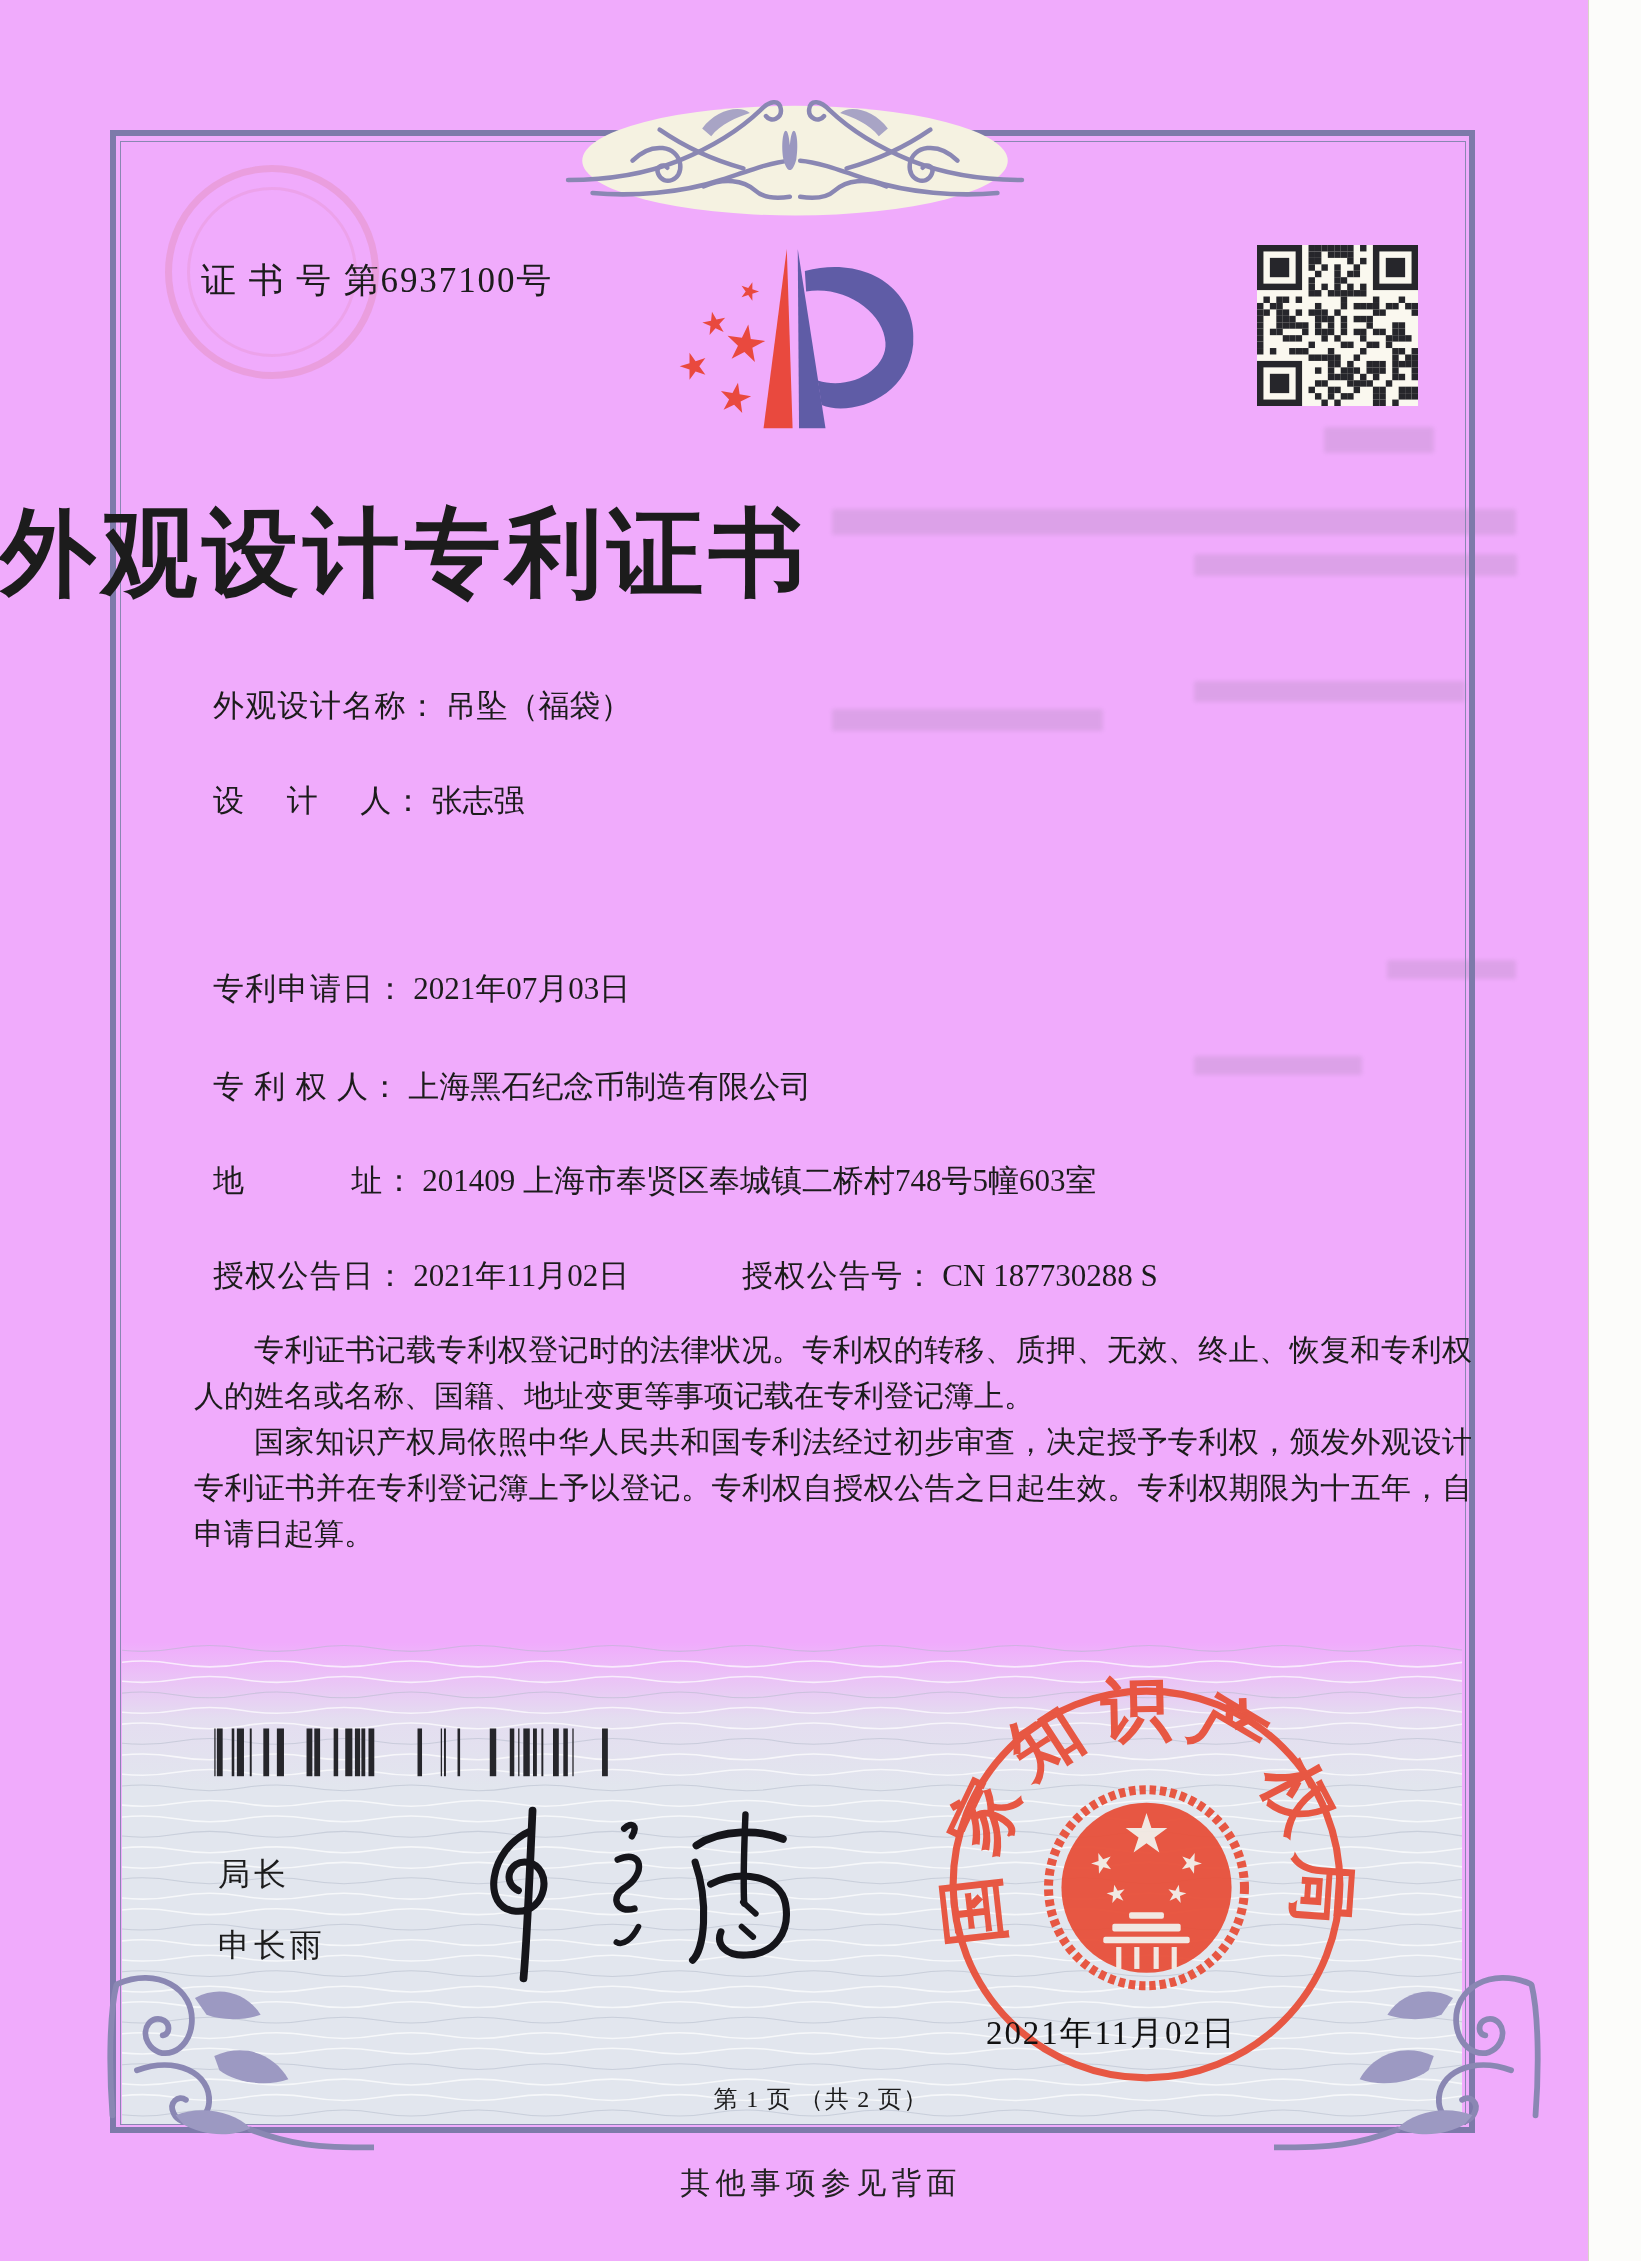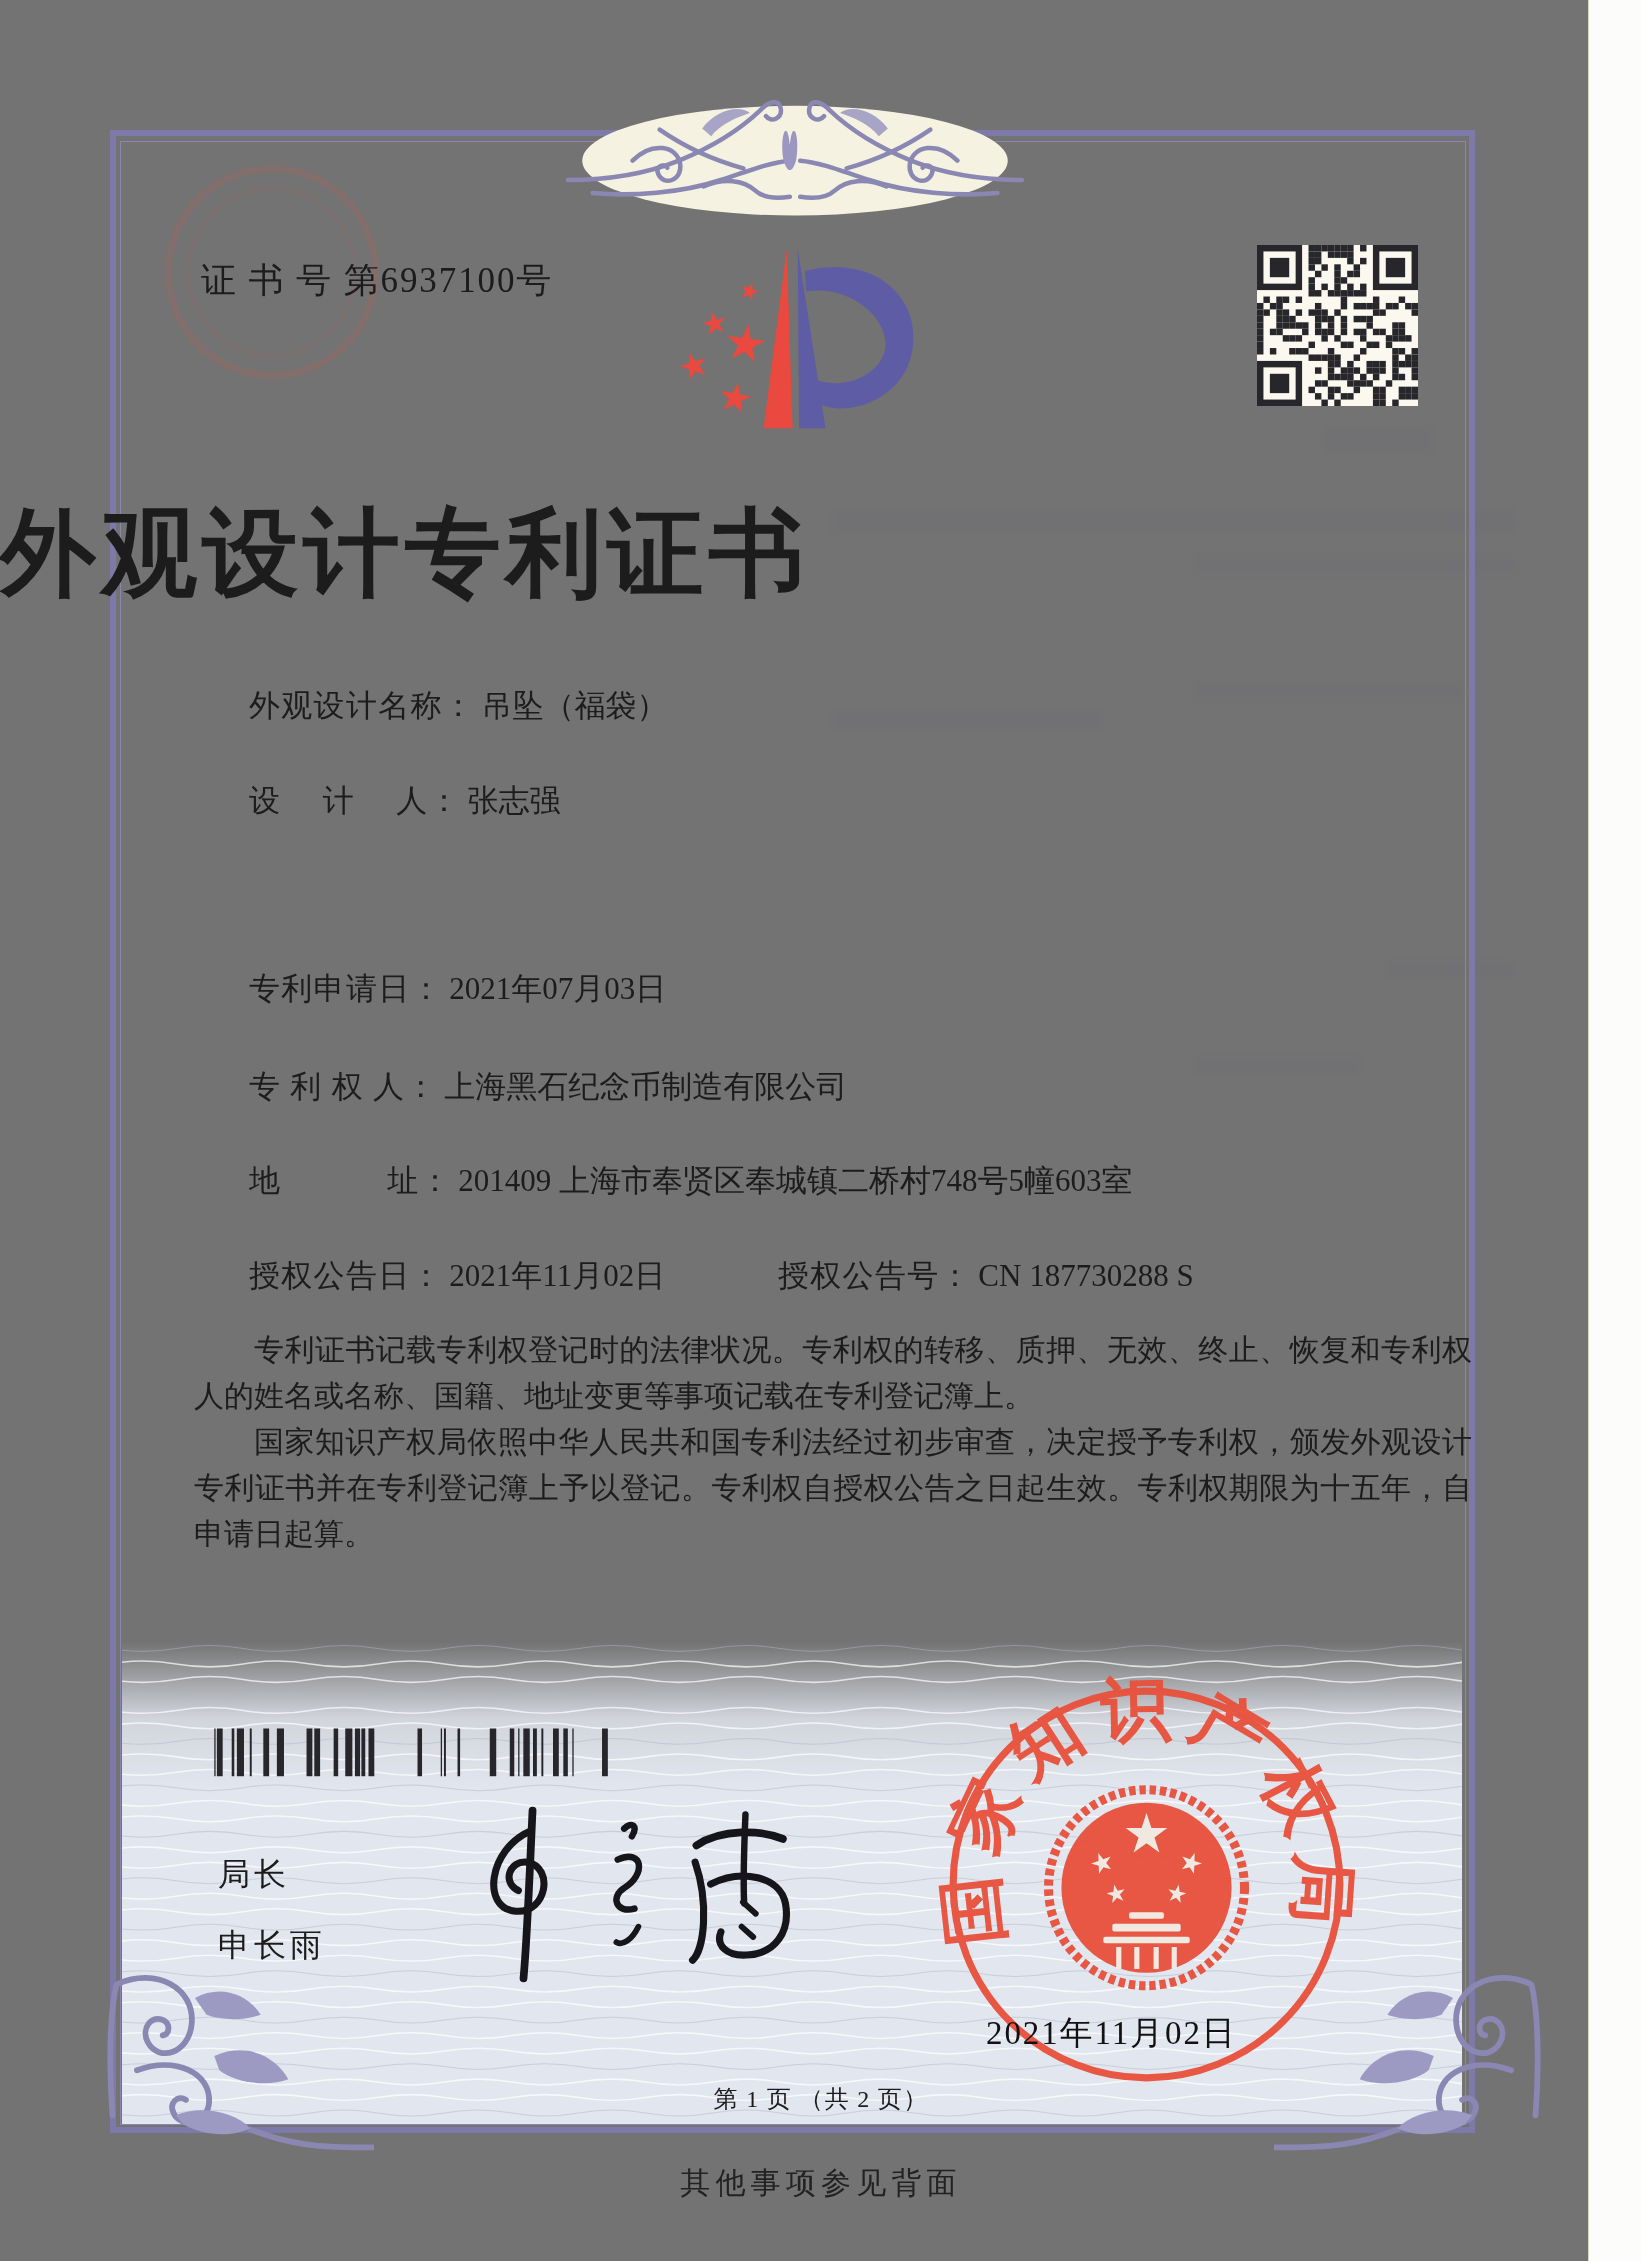--- a/index.html
+++ b/index.html
@@ -1,36 +1,36 @@
 <!DOCTYPE html>
 <html style="font-size:10.3px"><head>
 <meta charset="utf-8">
 <style>
   html,body{margin:0;padding:0;background:#e9e7dc;}
-  .page{position:relative;width:1642px;height:2261px;background:#737373;overflow:hidden;
+  .page{position:relative;width:1642px;height:2261px;background:#f0abfc;overflow:hidden;
         font-family:"Liberation Serif","DejaVu Serif",serif;color:#1c1c1c;}
   .scan-edge{position:absolute;right:0;top:0;width:53px;height:100%;background:#fcfcfa;border-left:1.3px solid #d8d5c6;}
 
   
   .frame-outer{position:absolute;left:110px;top:130px;width:1353px;height:1991px;border:6.5px solid #7d7aaa;}
   .frame-inner{position:absolute;left:120px;top:141px;width:1344px;height:1982px;border:1.9px solid #8987b2;}
 
   
   .bleed{position:absolute;background:#6a6a74;opacity:.14;filter:blur(1.9px);border-radius:2.6px;}
   .bleed-stamp{position:absolute;left:165px;top:165px;width:200px;height:200px;border:7.7px solid rgba(208,92,78,.17);
                border-radius:50%;}
   .bleed-stamp-inner{position:absolute;left:15px;top:15px;right:15px;bottom:15px;border:3.9px solid rgba(208,92,78,.10);border-radius:50%;}
 
   .cert-no{position:absolute;left:201px;top:257px;font-size:35px;letter-spacing:1.9px;}
 
   .title{position:absolute;left:0;top:490px;width:1642px;text-align:left;font-size:96px;font-weight:bold;
          letter-spacing:5.2px;}
 
   .field-row{position:absolute;left:213px;font-size:31px;white-space:nowrap;}
-  .field-label{letter-spacing:1.3px;margin-left:36px;}
+  .field-label{letter-spacing:1.3px;}
   .field-value{margin-left:6.5px;}
   .field-inline2{position:absolute;left:529px;top:0;}
 
   .body-text{position:absolute;left:194px;top:1327px;width:1278px;font-size:30px;line-height:46px;
              text-align:justify;}
   .body-text p{margin:0;text-indent:2em;}
 
   
   .panel{position:absolute;left:122px;top:1642px;width:1340px;height:482px;
          background:linear-gradient(180deg, rgba(226,230,238,0) 0px, rgba(226,230,238,.85) 77px, #e2e6ee 148px);

